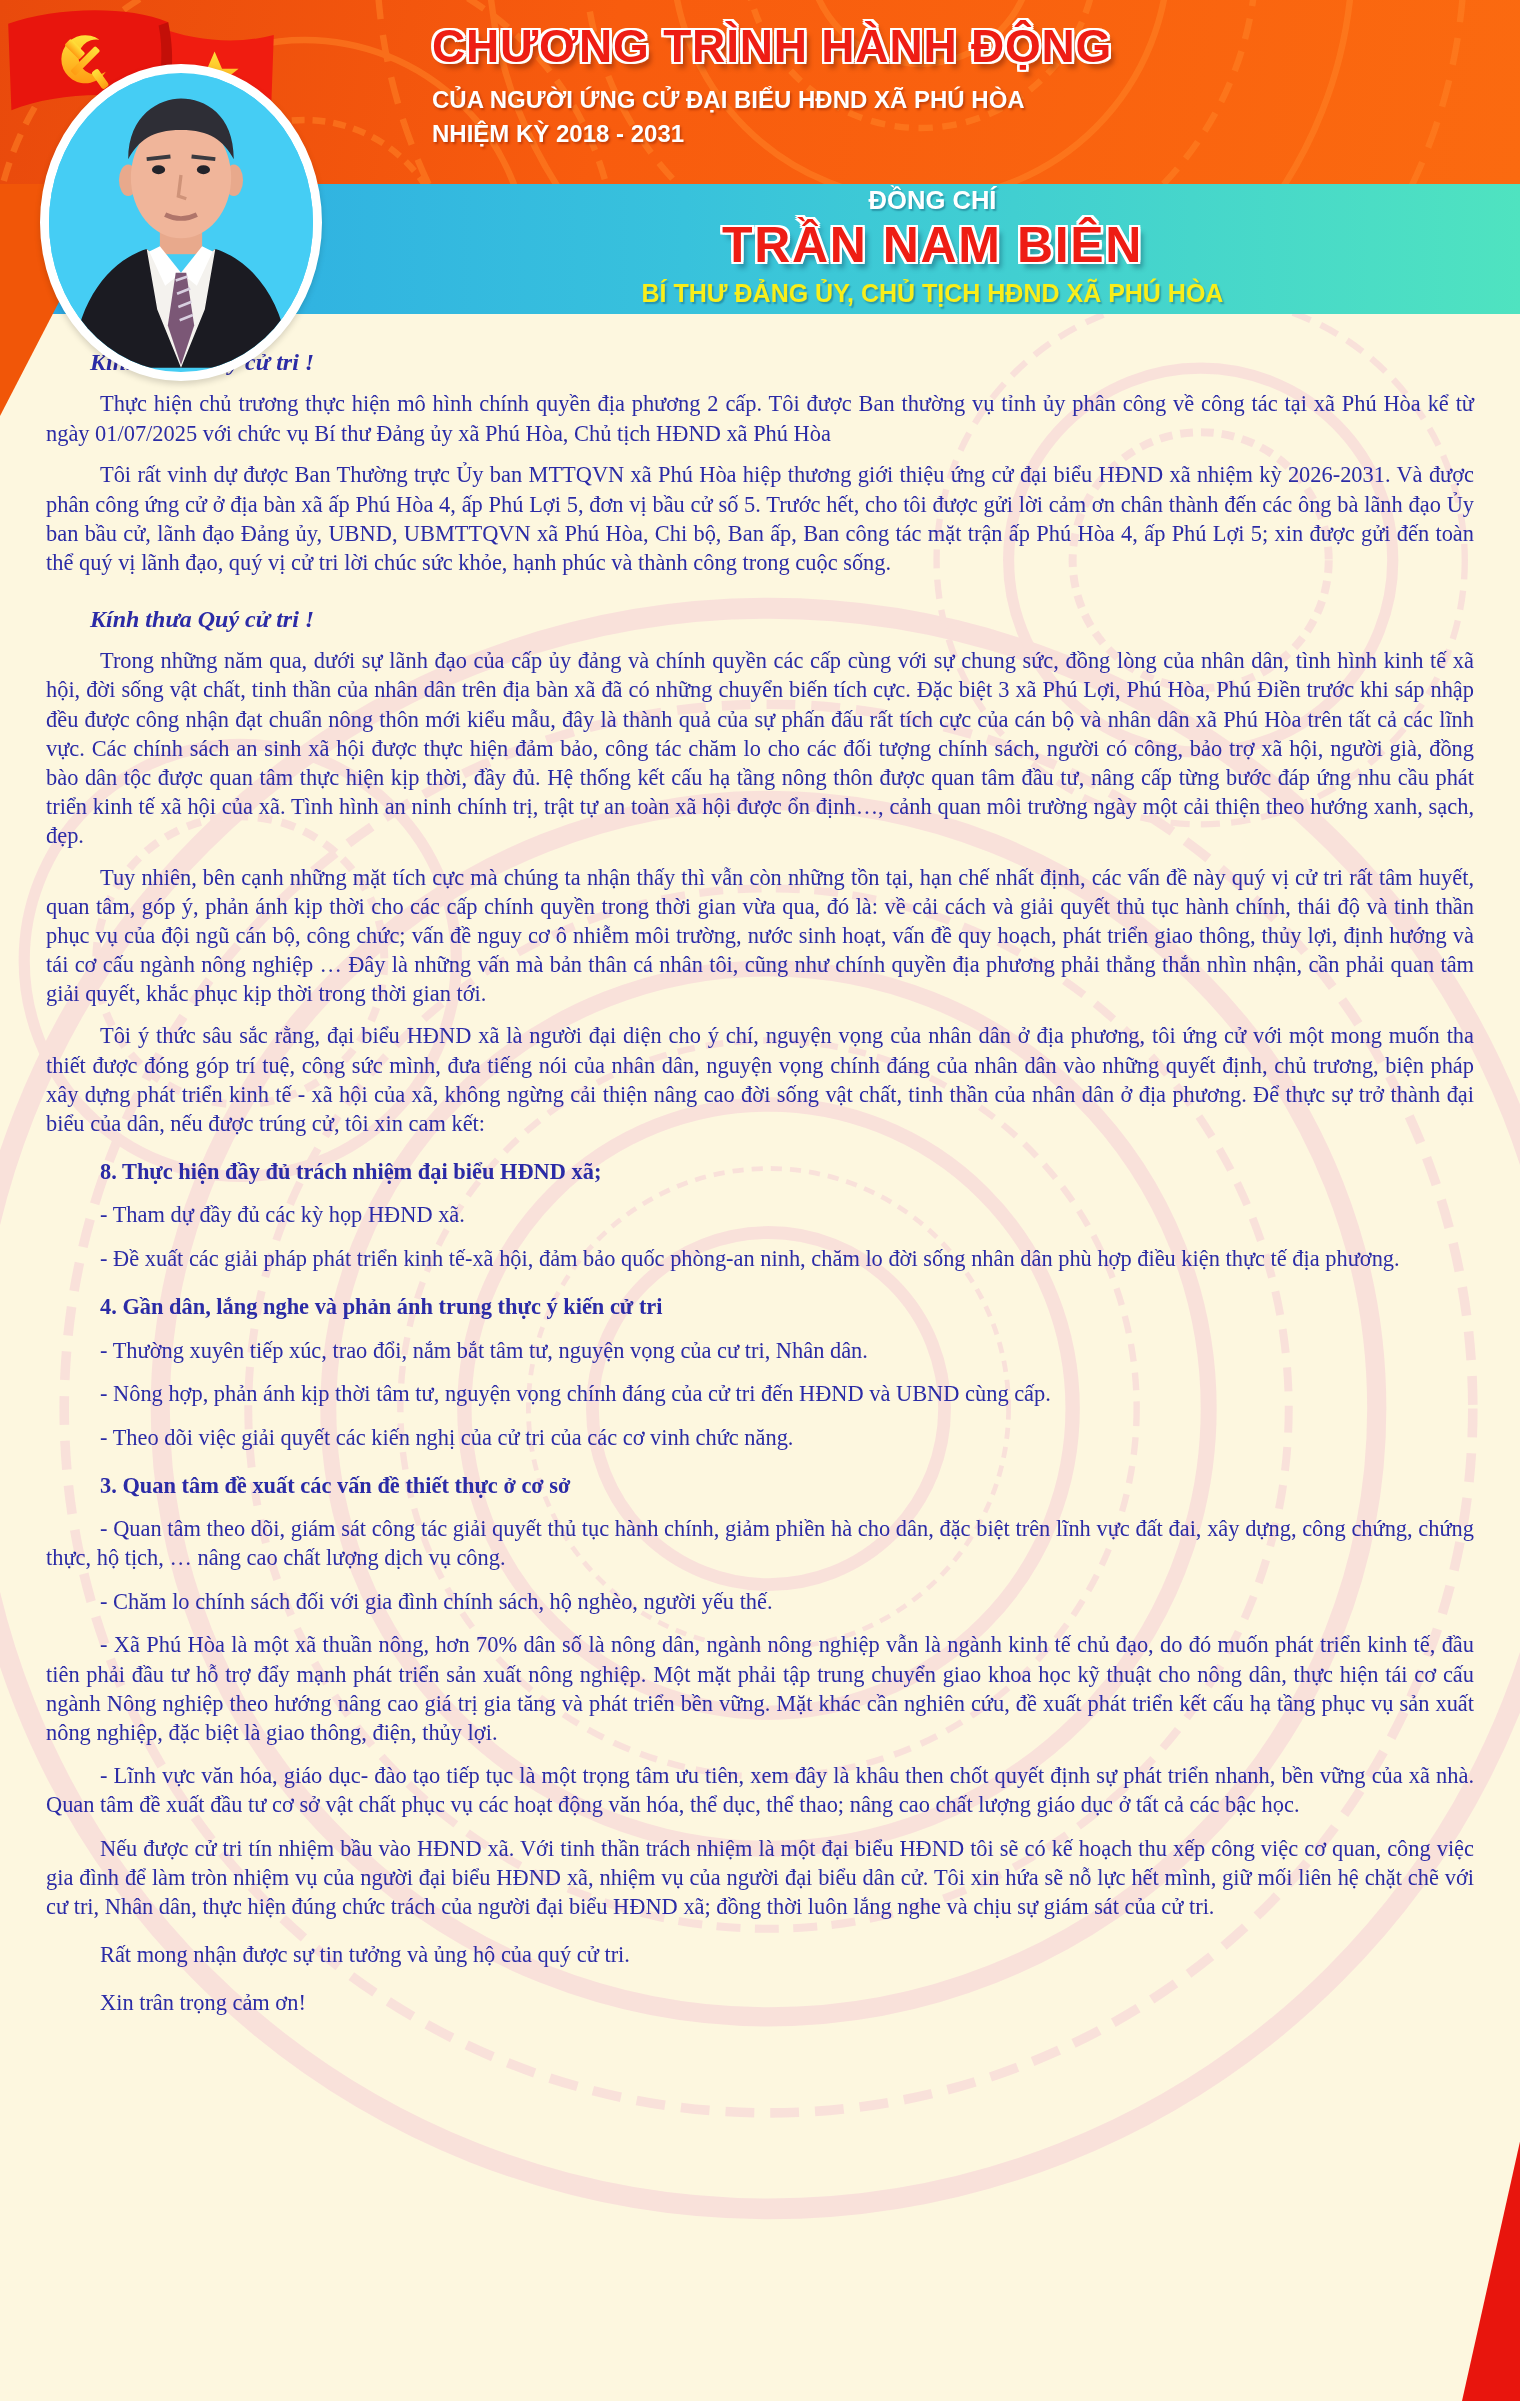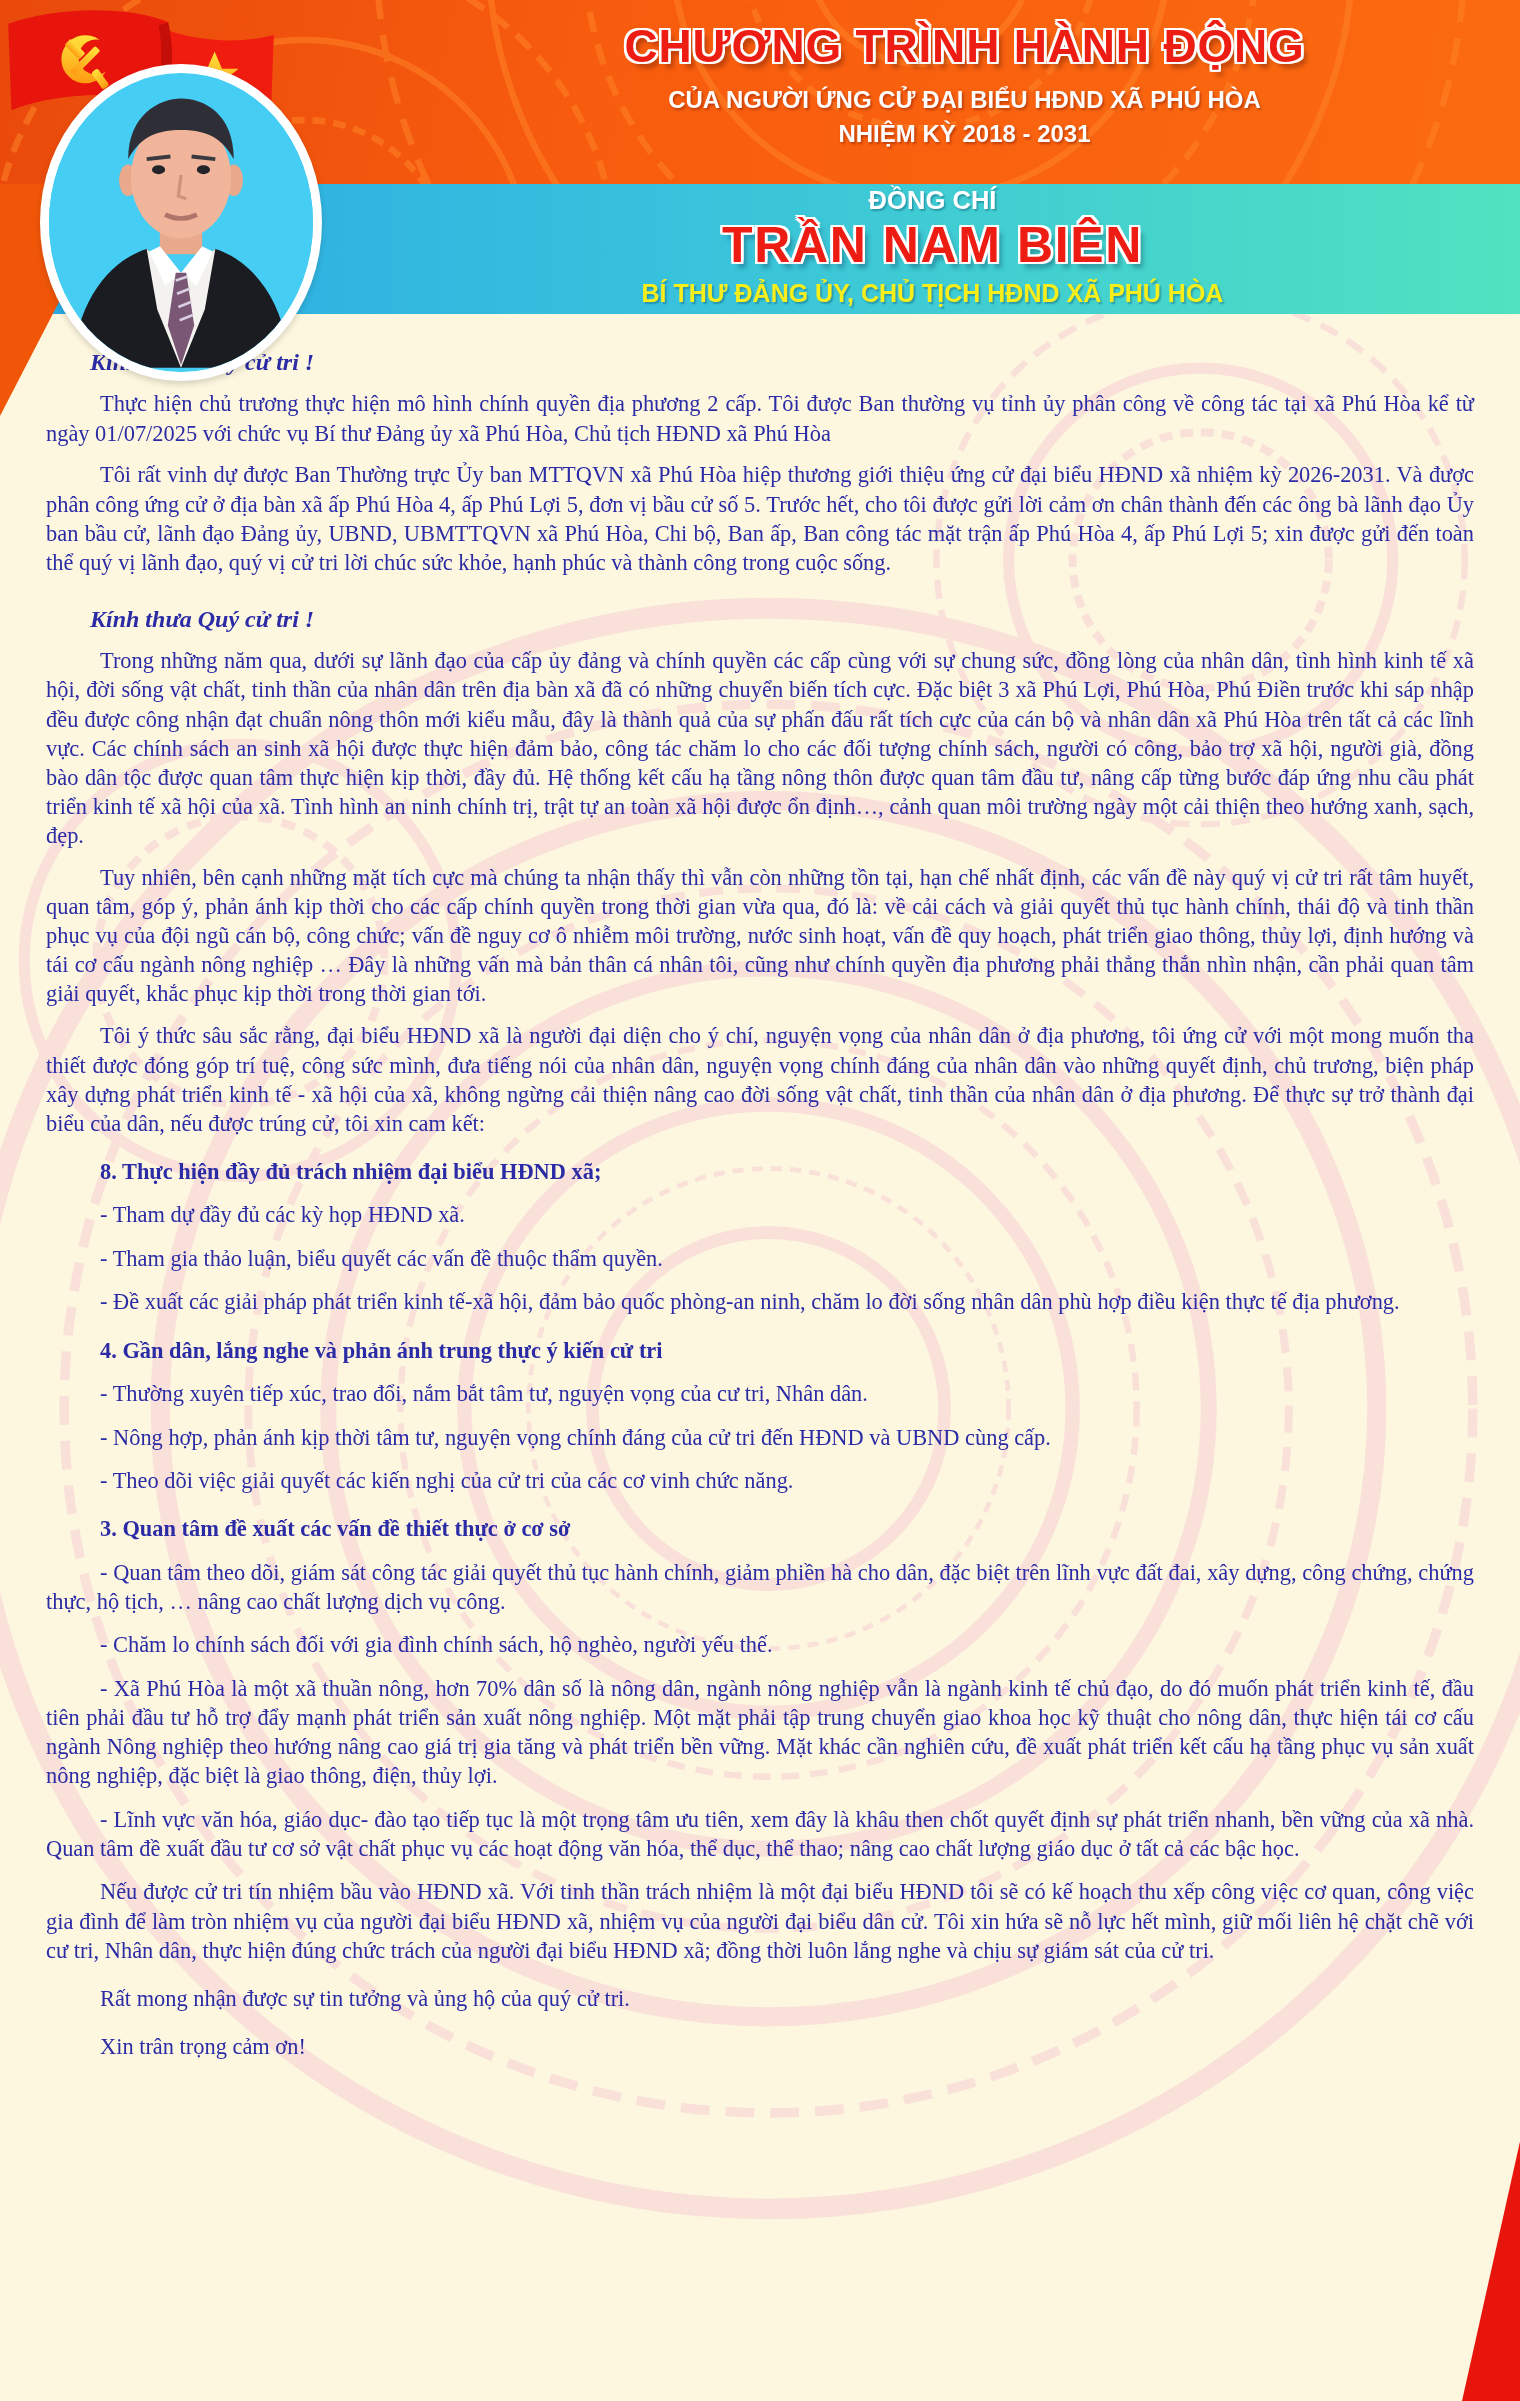--- a/index.html
+++ b/index.html
@@ -12,21 +12,21 @@
   
   .header{
     position:absolute; top:0; left:0; width:1521px; height:184px; z-index:2;
     background:linear-gradient(100deg,#e94a0c 0%,#f85c0e 40%,#fb6a10 100%);
     overflow:hidden;
   }
   .header-pattern{ position:absolute; inset:0; opacity:.55; }
   .flags{ position:absolute; left:4.8px; top:3.2px; width:272px; height:168px; }
   .title-block{
     position:absolute; left:432px; top:0; width:1065px; height:184px;
-    text-align:center; font-family:"Liberation Sans", sans-serif;
+    font-family:"Liberation Sans", sans-serif;
   }
   .title-main{
     margin-top:19px; font-size:46px; font-weight:bold; letter-spacing:0.8px;
     color:var(--title_red,#ee1d14);
     text-shadow:-2.4px -2.4px 0 #fff,2.4px -2.4px 0 #fff,-2.4px 2.4px 0 #fff,2.4px 2.4px 0 #fff,
                  0 -2.4px 0 #fff,0 2.4px 0 #fff,-2.4px 0 0 #fff,2.4px 0 0 #fff,
                  4.8px 5.6px 4.8px rgba(60,0,0,.35);
   }
   .title-sub{
     margin-top:12.8px; font-size:24px; font-weight:bold; color:#ffffff;
@@ -211,21 +211,20 @@
     <p class="salute">Kính thưa Quý cử tri !</p>
     <p class="para">Thực hiện chủ trương thực hiện mô hình chính quyền địa phương 2 cấp. Tôi được Ban thường vụ tỉnh ủy phân công về công tác tại xã Phú Hòa kể từ ngày 01/07/2025 với chức vụ Bí thư Đảng ủy xã Phú Hòa, Chủ tịch HĐND xã Phú Hòa</p>
     <p class="para">Tôi rất vinh dự được Ban Thường trực Ủy ban MTTQVN xã Phú Hòa hiệp thương giới thiệu ứng cử đại biểu HĐND xã nhiệm kỳ 2026-2031. Và được phân công ứng cử ở địa bàn xã ấp Phú Hòa 4, ấp Phú Lợi 5, đơn vị bầu cử số 5. Trước hết, cho tôi được gửi lời cảm ơn chân thành đến các ông bà lãnh đạo Ủy ban bầu cử, lãnh đạo Đảng ủy, UBND, UBMTTQVN xã Phú Hòa, Chi bộ, Ban ấp, Ban công tác mặt trận ấp Phú Hòa 4, ấp Phú Lợi 5; xin được gửi đến toàn thể quý vị lãnh đạo, quý vị cử tri lời chúc sức khỏe, hạnh phúc và thành công trong cuộc sống.</p>
     <p class="salute second">Kính thưa Quý cử tri !</p>
     <p class="para">Trong những năm qua, dưới sự lãnh đạo của cấp ủy đảng và chính quyền các cấp cùng với sự chung sức, đồng lòng của nhân dân, tình hình kinh tế xã hội, đời sống vật chất, tinh thần của nhân dân trên địa bàn xã đã có những chuyển biến tích cực. Đặc biệt 3 xã Phú Lợi, Phú Hòa, Phú Điền trước khi sáp nhập đều được công nhận đạt chuẩn nông thôn mới kiểu mẫu, đây là thành quả của sự phấn đấu rất tích cực của cán bộ và nhân dân xã Phú Hòa trên tất cả các lĩnh vực. Các chính sách an sinh xã hội được thực hiện đảm bảo, công tác chăm lo cho các đối tượng chính sách, người có công, bảo trợ xã hội, người già, đồng bào dân tộc được quan tâm thực hiện kịp thời, đầy đủ. Hệ thống kết cấu hạ tầng nông thôn được quan tâm đầu tư, nâng cấp từng bước đáp ứng nhu cầu phát triển kinh tế xã hội của xã. Tình hình an ninh chính trị, trật tự an toàn xã hội được ổn định…, cảnh quan môi trường ngày một cải thiện theo hướng xanh, sạch, đẹp.</p>
     <p class="para">Tuy nhiên, bên cạnh những mặt tích cực mà chúng ta nhận thấy thì vẫn còn những tồn tại, hạn chế nhất định, các vấn đề này quý vị cử tri rất tâm huyết, quan tâm, góp ý, phản ánh kịp thời cho các cấp chính quyền trong thời gian vừa qua, đó là: về cải cách và giải quyết thủ tục hành chính, thái độ và tinh thần phục vụ của đội ngũ cán bộ, công chức; vấn đề nguy cơ ô nhiễm môi trường, nước sinh hoạt, vấn đề quy hoạch, phát triển giao thông, thủy lợi, định hướng và tái cơ cấu ngành nông nghiệp … Đây là những vấn mà bản thân cá nhân tôi, cũng như chính quyền địa phương phải thẳng thắn nhìn nhận, cần phải quan tâm giải quyết, khắc phục kịp thời trong thời gian tới.</p>
     <p class="para">Tôi ý thức sâu sắc rằng, đại biểu HĐND xã là người đại diện cho ý chí, nguyện vọng của nhân dân ở địa phương, tôi ứng cử với một mong muốn tha thiết được đóng góp trí tuệ, công sức mình, đưa tiếng nói của nhân dân, nguyện vọng chính đáng của nhân dân vào những quyết định, chủ trương, biện pháp xây dựng phát triển kinh tế - xã hội của xã, không ngừng cải thiện nâng cao đời sống vật chất, tinh thần của nhân dân ở địa phương. Để thực sự trở thành đại biểu của dân, nếu được trúng cử, tôi xin cam kết:</p>
 
     <p class="heading">8. Thực hiện đầy đủ trách nhiệm đại biểu HĐND xã;</p>
     <p class="item">- Tham dự đầy đủ các kỳ họp HĐND xã.</p>
-    <p class="item">- Tham gia thảo luận, biểu quyết các vấn đề thuộc thẩm quyền.</p>
     <p class="item">- Đề xuất các giải pháp phát triển kinh tế-xã hội, đảm bảo quốc phòng-an ninh, chăm lo đời sống nhân dân phù hợp điều kiện thực tế địa phương.</p>
 
     <p class="heading">4. Gần dân, lắng nghe và phản ánh trung thực ý kiến cử tri</p>
     <p class="item">- Thường xuyên tiếp xúc, trao đổi, nắm bắt tâm tư, nguyện vọng của cư tri, Nhân dân.</p>
     <p class="item">- Nông hợp, phản ánh kịp thời tâm tư, nguyện vọng chính đáng của cử tri đến HĐND và UBND cùng cấp.</p>
     <p class="item">- Theo dõi việc giải quyết các kiến nghị của cử tri của các cơ vinh chức năng.</p>
 
     <p class="heading">3. Quan tâm đề xuất các vấn đề thiết thực ở cơ sở</p>
     <p class="item">- Quan tâm theo dõi, giám sát công tác giải quyết thủ tục hành chính, giảm phiền hà cho dân, đặc biệt trên lĩnh vực đất đai, xây dựng, công chứng, chứng thực, hộ tịch, … nâng cao chất lượng dịch vụ công.</p>
     <p class="item">- Chăm lo chính sách đối với gia đình chính sách, hộ nghèo, người yếu thế.</p>

